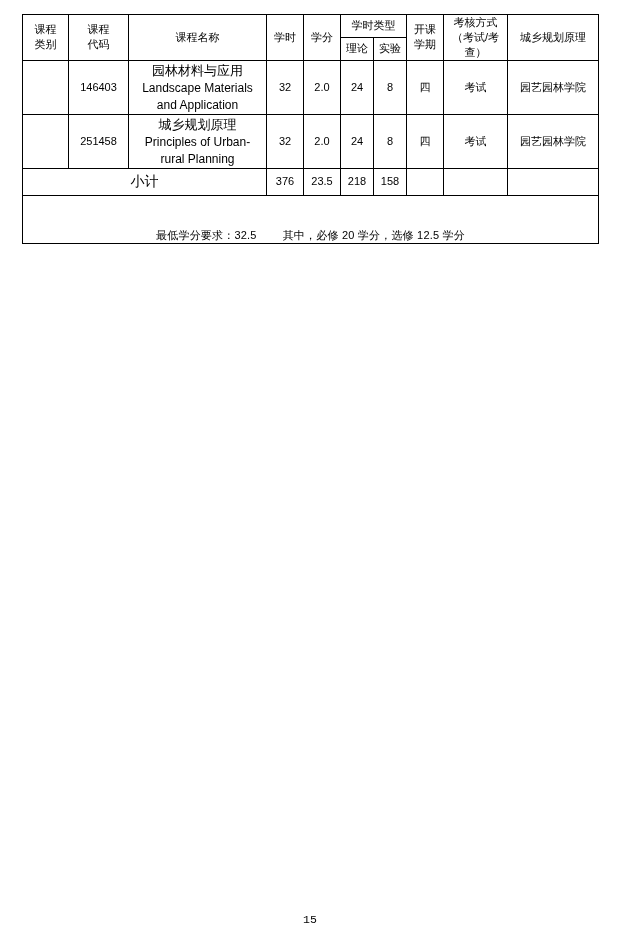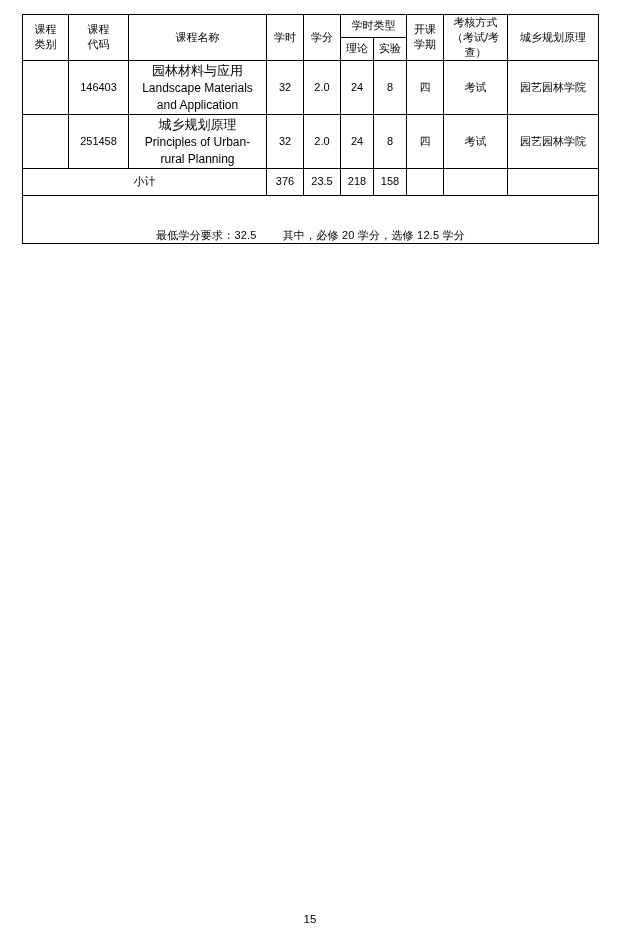--- a/index.html
+++ b/index.html
@@ -94,21 +94,21 @@
     margin-top: 36px;
   }
   .term-cell {
     font-size: 11.5px;
   }
   .subtotal td {
     height: 26px;
     font-size: 11.5px;
   }
   .subtotal .st-label {
-    font-size: 11px;
+    font-size: 14px;
   }
   .note-row td {
     height: 30px;
     font-size: 11.5px;
     text-align: center;
   }
   .note-inner {
     display: inline-block;
     letter-spacing: 0.2px;
     margin-top: 32px;
@@ -117,21 +117,21 @@
     display: inline-block;
     width: 26px;
   }
   .page-number {
     position: absolute;
     left: 0;
     top: 913px;
     width: 620px;
     text-align: center;
     font-size: 11.5px;
-    font-family: Liberation Sans, sans-serif;
+    font-family: Liberation Mono, monospace;
   }
 </style>
 </head>
 <body>
 
 <div class="page">
 
   <div class="table-wrap">
     <table class="course-table">
       <colgroup>

